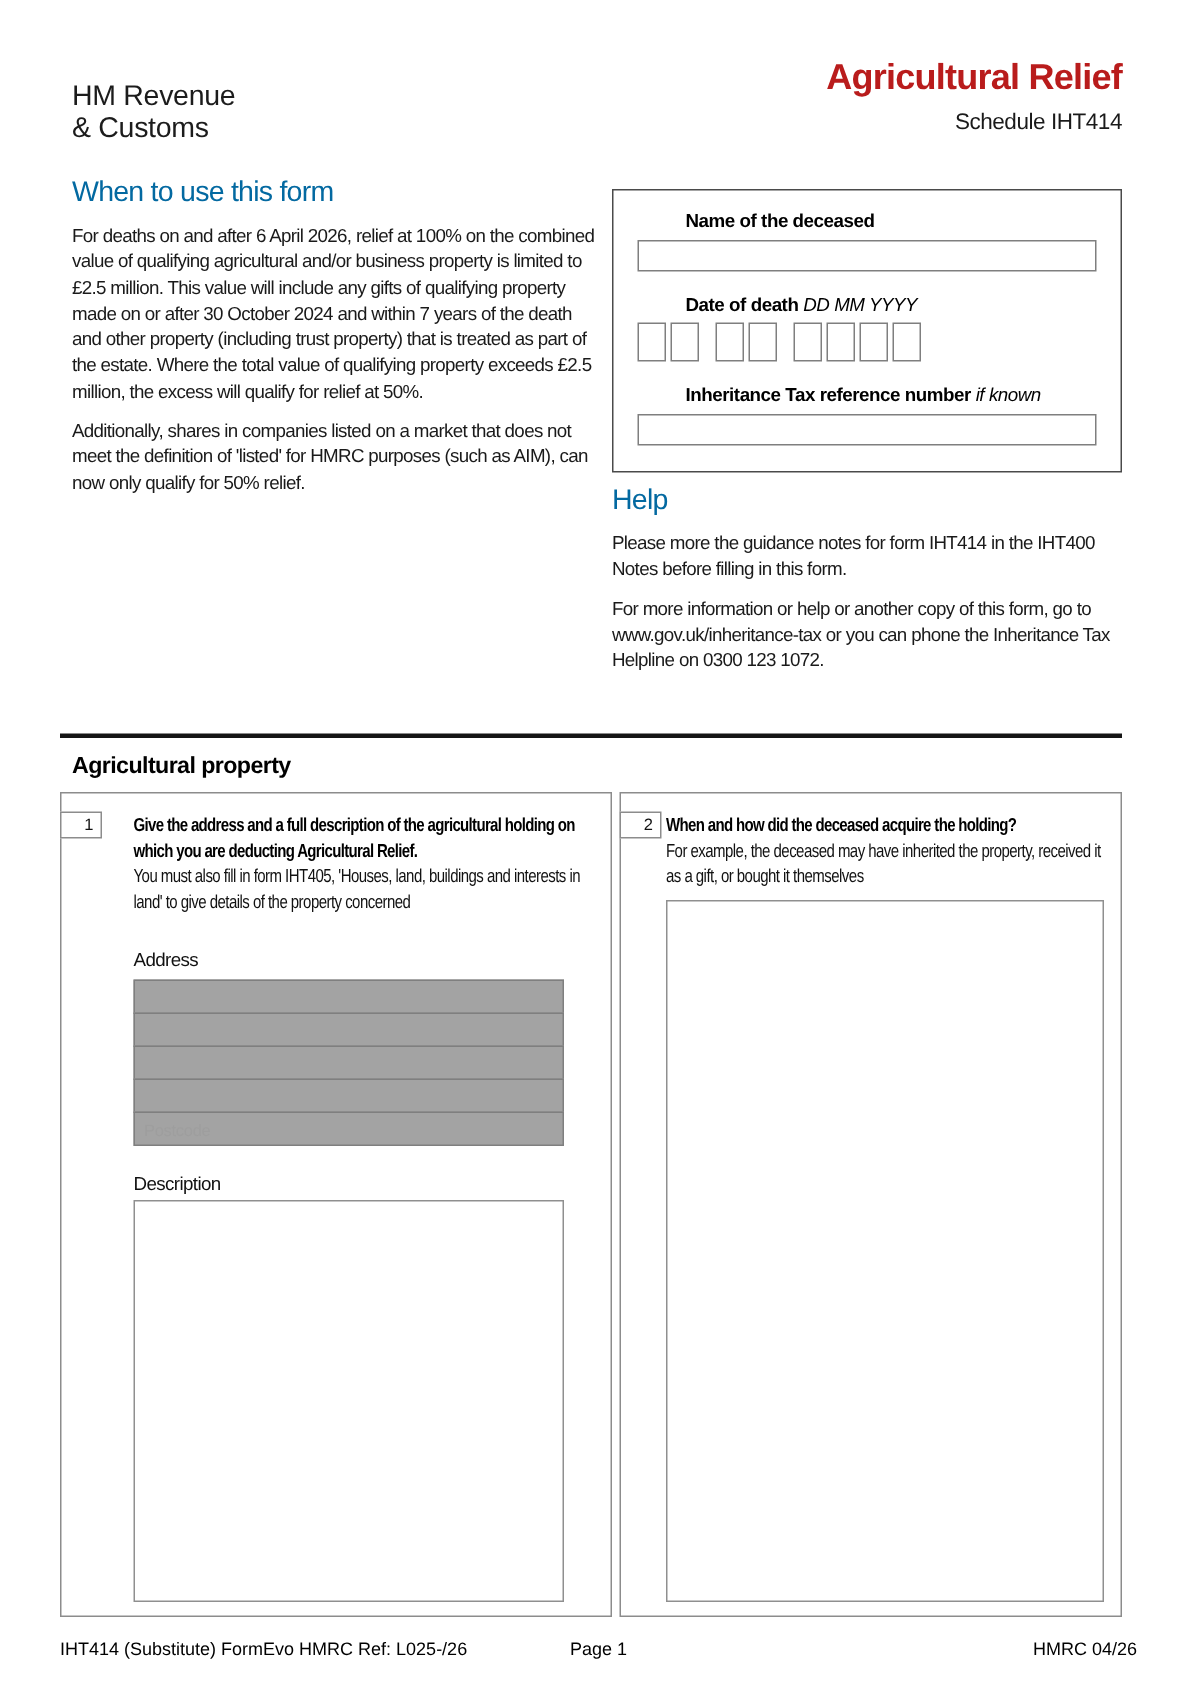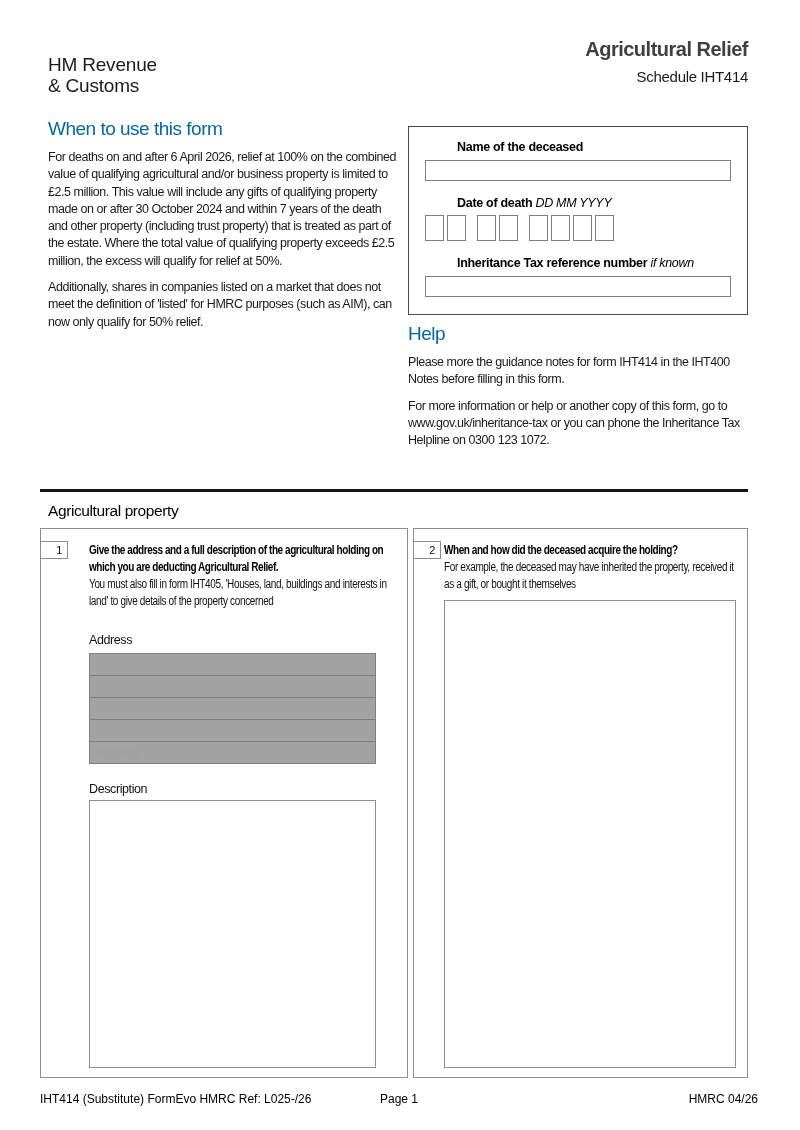--- a/index.html
+++ b/index.html
@@ -14,21 +14,21 @@
   }
   
   .logo {
     position:absolute; left:48px; top:54px;
     font-size:19px; line-height:21px; color:#1c1c1c;
     letter-spacing:-0.2px;
   }
   .masthead {
     position:absolute; right:52px; top:38px; text-align:right;
   }
-  .masthead .title { font-size:20px; font-weight:bold; letter-spacing:-0.5px; color:#404040; }
+  .masthead .title { font-size:24px; font-weight:bold; letter-spacing:-0.5px; color:#b91c1c; }
   .masthead .subtitle { font-size:15px; margin-top:7px; letter-spacing:-0.3px; }
 
   
   .h2 { font-size:19px; font-weight:400; letter-spacing:-0.5px; color:#0369a1; margin-bottom:9px; }
   .copy p { font-size:12.5px; line-height:17.3px; letter-spacing:-0.45px; margin-bottom:9px; }
 
   .when-col { position:absolute; left:48px; top:118px; width:354px; }
   .help-col { position:absolute; left:408px; top:323px; width:348px; }
 
   
@@ -49,21 +49,21 @@
     width:19px; height:26px; border:1px solid #7f7f7f; border-radius:0;
     background:#fff; margin-right:3px; text-align:center;
     font-family:inherit; font-size:13px; padding:0; outline:none;
   }
   .grp-gap { width:8px; }
 
   
   .thick-rule { position:absolute; left:40px; top:489px; width:708px; height:3px; background:#151515; }
   .section-heading {
     position:absolute; left:48px; top:502px;
-    font-size:15.5px; font-weight:normal; letter-spacing:-0.4px; color:#000;text-align:right;
+    font-size:15.5px; font-weight:bold; letter-spacing:-0.4px; color:#000;text-align:right;
   }
 
   
   .qbox { position:absolute; top:528px; border:1px solid #8c8c8c; background:#fff; height:550px; }
   .qbox1 { left:40px;  width:368px; }
   .qbox2 { left:413px; width:335px; }
   .qnum {
     position:absolute; left:-1px; top:12px; width:28px; height:18px;
     border:1px solid #8c8c8c; background:#fff;
     font-size:11px; line-height:17px; text-align:right; padding-right:5px; color:#111;

